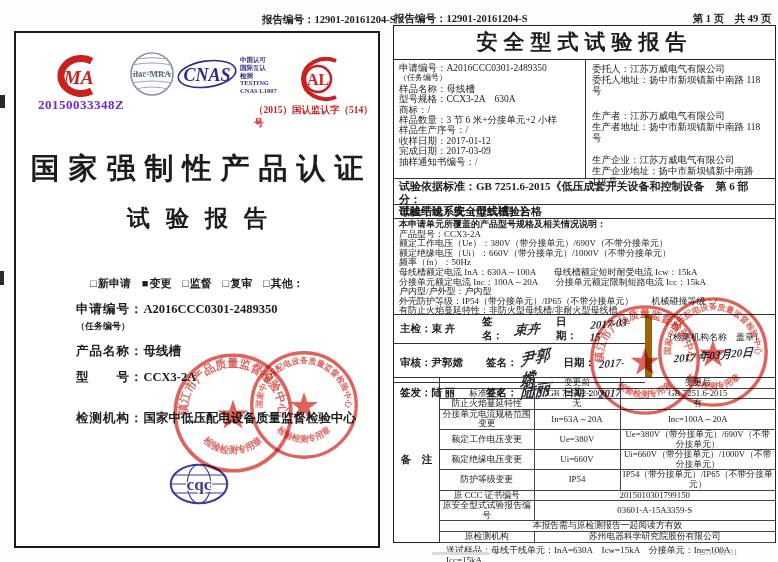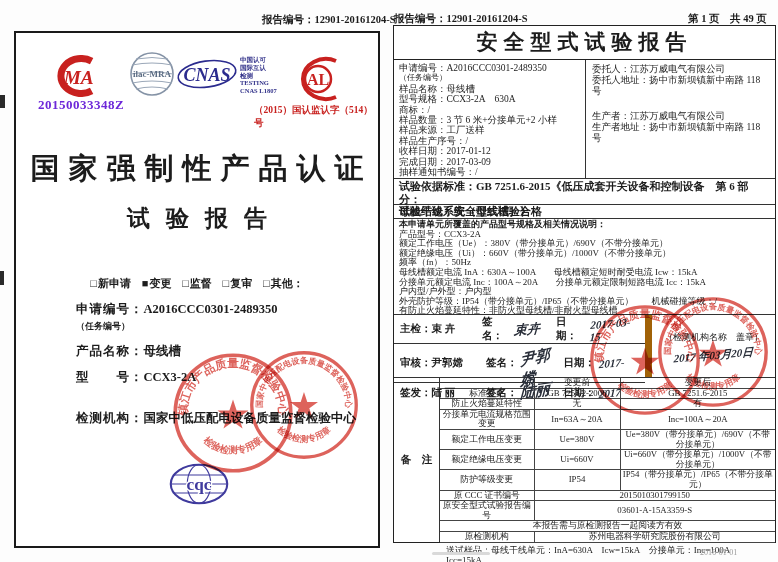--- a/index.html
+++ b/index.html
@@ -33,21 +33,21 @@
   .r4{margin-top:24px;}
   .lf-agency2{margin-left:74px;margin-top:7px;font-size:12.5px;font-weight:600;}
   .logo-cqc{position:absolute;left:152px;top:427px;width:62px;height:48px;}
 
   
   .stamp{position:absolute;opacity:.78;mix-blend-mode:multiply;z-index:30;}
   .stamp text{font-family:"Liberation Serif","DejaVu Serif",serif;font-weight:bold;}
 
   
   .rp-report-no{position:absolute;left:394px;top:12px;font-size:10.5px;font-weight:bold;}
-  .rp-page-info{position:absolute;left:688px;top:12px;width:88px;font-size:10.5px;font-weight:bold;text-align:left;}
+  .rp-page-info{position:absolute;left:688px;top:12px;width:88px;font-size:10.5px;font-weight:bold;text-align:center;}
   .right-page{position:absolute;left:393px;top:25px;width:383px;height:518px;border:1.5px solid #222;background:#fff;box-sizing:border-box;display:flex;flex-direction:column;}
   .rp-title{height:33px;line-height:33px;border-bottom:1.5px solid #222;text-align:center;font-size:21px;font-weight:bold;letter-spacing:6px;flex:none;}
   .rp-info{display:flex;height:118px;border-bottom:1px solid #333;font-size:9.5px;flex:none;}
   .rp-info-left{width:192px;border-right:1px solid #333;padding:3px 5px;line-height:10.4px;box-sizing:border-box;}
   .il-note{font-size:8px;}
   .rp-info-right{flex:1;padding:4px 6px;line-height:11px;}
   .irb{margin-bottom:0;}
   .b2{margin-top:14px;}
   .b3{margin-top:11px;}
   .rp-standard{height:26px;border-bottom:1px solid #333;font-size:11px;font-weight:600;padding:1px 5px;line-height:12.5px;flex:none;box-sizing:border-box;}
@@ -155,34 +155,37 @@
     <div class="rp-title">安全型式试验报告</div>
 
     <div class="rp-info">
       <div class="rp-info-left">
         <div>申请编号：A2016CCC0301-2489350</div>
         <div class="il-note">（任务编号）</div>
         <div>样品名称：母线槽</div>
         <div>型号规格：CCX3-2A　630A</div>
         <div>商标：/</div>
         <div>样品数量：3 节 6 米+分接单元+2 小样</div>
-        <div>样品来源：工厂送样</div>
         <div>样品生产序号：/</div>
         <div>收样日期：2017-01-12</div>
         <div>完成日期：2017-03-09</div>
         <div>抽样通知书编号：/</div>
       </div>
       <div class="rp-info-right">
         <div class="irb b1">
           <div>委托人：江苏万威电气有限公司</div>
           <div>委托人地址：扬中市新坝镇新中南路 118 号</div>
         </div>
         <div class="irb b2">
           <div>生产者：江苏万威电气有限公司</div>
           <div>生产者地址：扬中市新坝镇新中南路 118 号</div>
+        </div>
+        <div class="irb b3">
+          <div>生产企业：江苏万威电气有限公司</div>
+          <div>生产企业地址：扬中市新坝镇新中南路 118 号</div>
         </div>
       </div>
     </div>
 
     <div class="rp-standard">
       <div>试验依据标准：GB 7251.6-2015《低压成套开关设备和控制设备　第 6 部分：</div>
       <div>母线干线系统（母线槽）》</div>
     </div>
 
     <div class="rp-conclusion">试验结论：安全型式试验合格</div>

